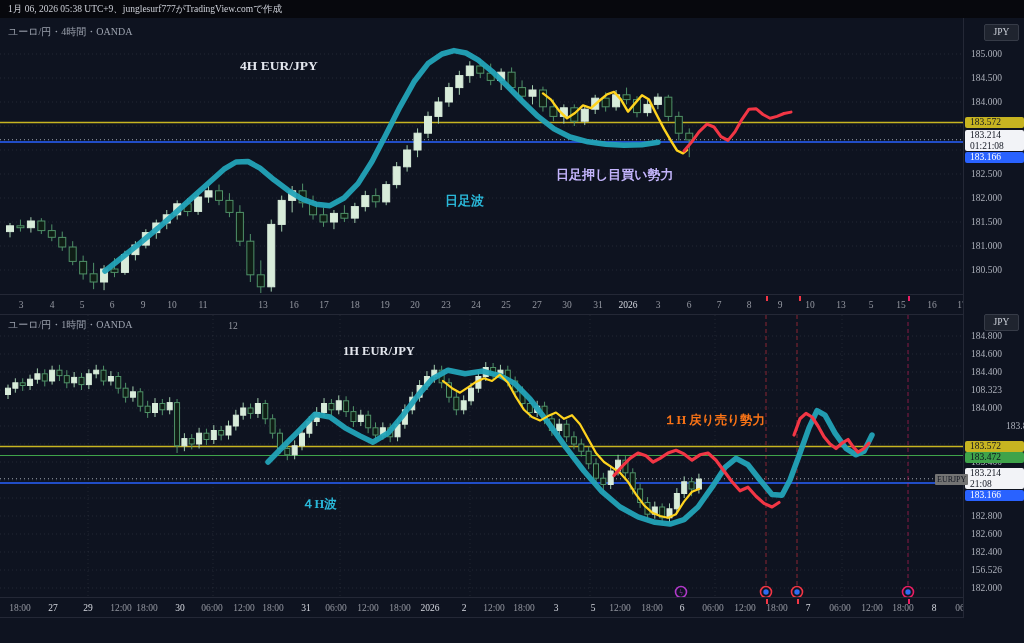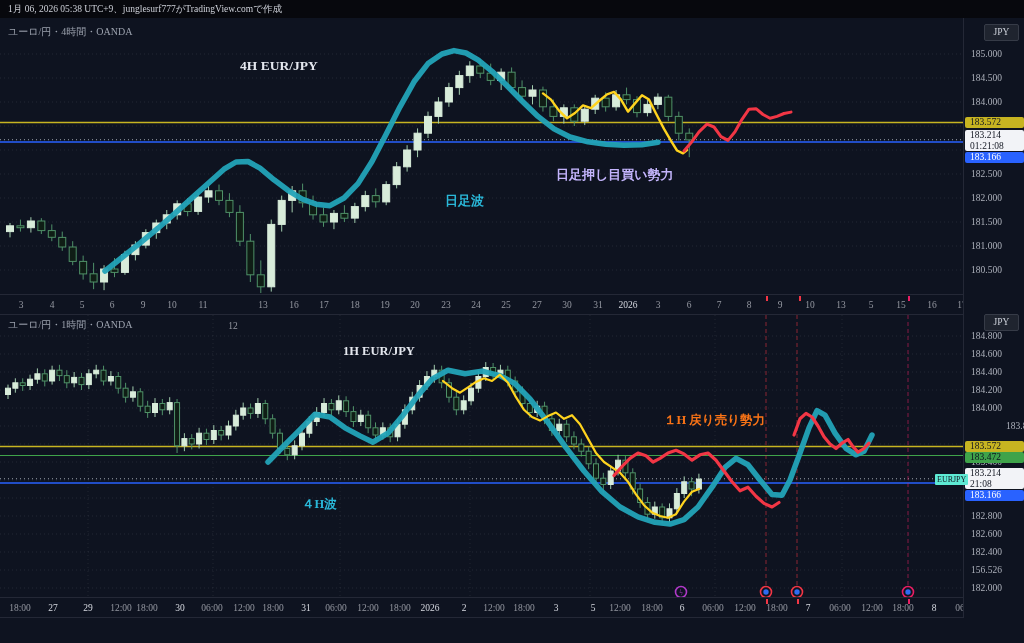--- a/index.html
+++ b/index.html
@@ -14,21 +14,21 @@
   .tick{position:absolute;top:4px;transform:translateX(-50%);}
   .tick.bright{color:#d6d9e0;}
   .etick{position:absolute;top:0;width:2px;height:5px;}
   .sep{position:absolute;background:#242836;z-index:5;}
   #pax{position:absolute;left:963px;top:18px;width:61px;height:600px;border-left:1px solid #242836;
        font-size:9.5px;color:#adb1bb;z-index:6;background:#0e1320;box-sizing:border-box;}
   .plabel{position:absolute;left:7px;}
   .badge{position:absolute;left:1px;width:54px;border-radius:2px;font-size:9.5px;padding-left:5px;z-index:7;}
   .jpy{position:absolute;left:984px;width:33px;height:15px;background:#1f242f;border:1px solid #363b47;
        border-radius:2px;color:#cdd1da;font-size:9.5px;text-align:center;line-height:14px;z-index:8;}
-  .symtag{position:absolute;background:#5eead4;color:#131722;font-size:8px;line-height:11px;
+  .symtag{position:absolute;background:#737373;color:#131722;font-size:8px;line-height:11px;
           padding:0 2px;border-radius:1px;z-index:7;}
   .footer{position:absolute;left:0;right:0;bottom:0;height:24px;background:#1e222d;display:flex;
           align-items:center;gap:7px;padding-left:16px;z-index:9;box-sizing:border-box;}
   .brand{color:#dfe2ea;font-size:12.5px;font-weight:700;}
 </style>
 </head>
 <body>
 
 <div class="page">
   <div class="header">
@@ -536,21 +536,21 @@
       <span class="plabel" style="top: 247px;">180.500</span>
       <div class="badge" style="top: 99px; height: 11px; background: rgb(199, 180, 33); color: rgb(19, 23, 34); line-height: 11px;">183.572</div>
       <div class="badge" style="top: 112px; height: 21px; background: rgb(242, 243, 247); color: rgb(19, 23, 34); line-height: 10.5px;">
         <div>183.214</div>
         <div>01:21:08</div>
       </div>
       <div class="badge" style="top: 134px; height: 11px; background: rgb(41, 98, 255); color: rgb(255, 255, 255); line-height: 11px;">183.166</div>
       <span class="plabel" style="top: 313px;">184.800</span>
       <span class="plabel" style="top: 331px;">184.600</span>
       <span class="plabel" style="top: 349px;">184.400</span>
-      <span class="plabel" style="top: 367px;">184.200</span>
+      <span class="plabel" style="top: 367px;">108.323</span>
       <span class="plabel" style="top: 385px;">184.000</span>
       <span class="plabel" style="top: 403px; margin-left: 35px;">183.800</span>
       <span class="plabel" style="top: 439px;">183.400</span>
       <span class="plabel" style="top: 493px;">182.800</span>
       <span class="plabel" style="top: 511px;">182.600</span>
       <span class="plabel" style="top: 529px;">182.400</span>
       <span class="plabel" style="top: 547px;">156.526</span>
       <span class="plabel" style="top: 565px;">182.000</span>
       <div class="badge" style="top: 423px; height: 11px; background: rgb(199, 180, 33); color: rgb(19, 23, 34); line-height: 11px;">183.572</div>
       <div class="badge" style="top: 434px; height: 11px; background: rgb(63, 163, 74); color: rgb(14, 19, 32); line-height: 11px;">183.472</div>

